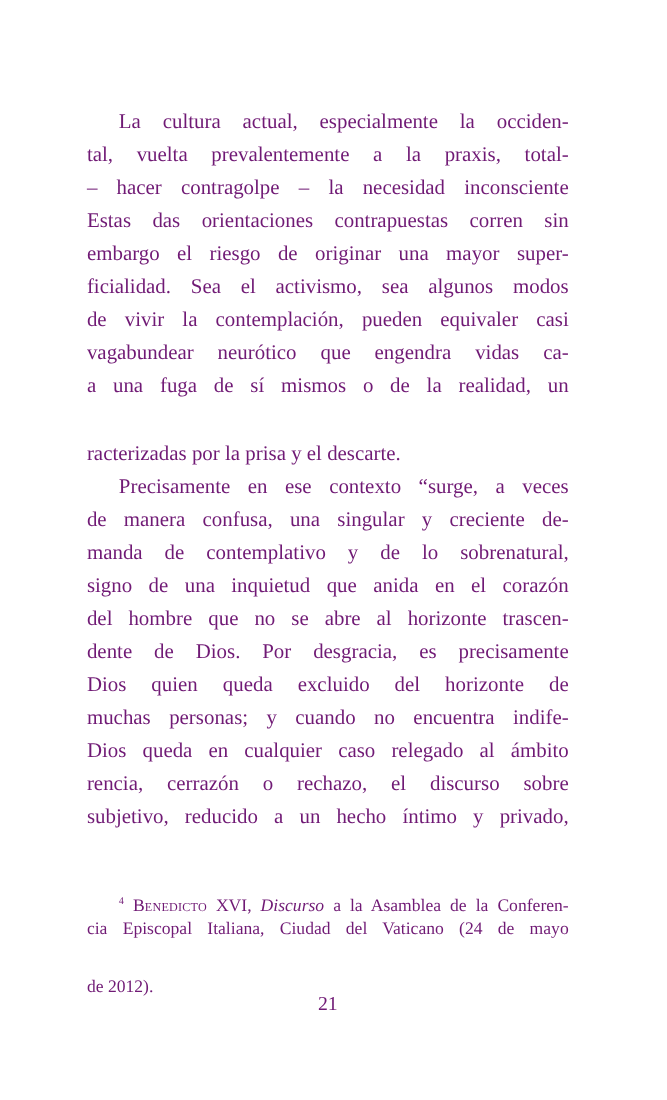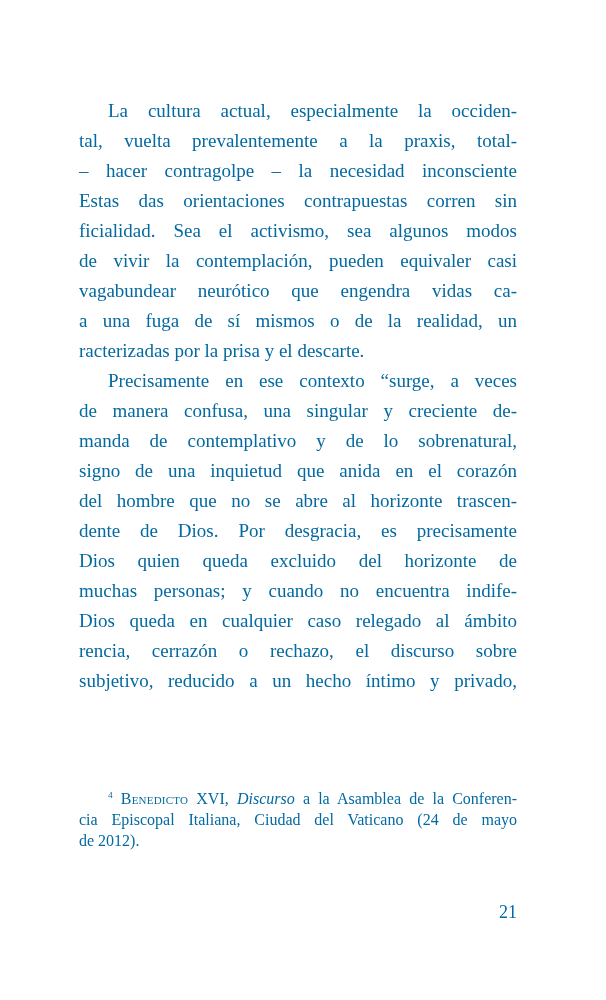--- a/index.html
+++ b/index.html
@@ -2,76 +2,77 @@
 <html><head>
 <meta charset="utf-8">
 <style>
   html, body { margin: 0; padding: 0; background: #ffffff; }
   .page {
     position: relative;
     width: 606px;
     height: 1000px;
     background: #ffffff;
     font-family: "Liberation Serif", "DejaVu Serif", serif;
-    color: #0369a1;
+    color: #701a75;
     overflow: hidden;
   }
   .main-text {
     position: absolute;
     left: 79px;
     top: 96px;
     width: 438px;
     font-size: 19px;
     line-height: 30px;
   }
   .line {
     text-align: justify;
     text-align-last: justify;
     -moz-text-align-last: justify;
     white-space: normal;
   }
-  .line.flush { text-align-last: left; -moz-text-align-last: left; }
+  .line.flush { text-align-last: left; margin-top: 32px; -moz-text-align-last: left; }
   .line.indent { text-indent: 29px; }
   .footnote {
     position: absolute;
     left: 79px;
-    top: 788px;
+    top: 813px;
     width: 438px;
     font-size: 16px;
     line-height: 21px;
   }
   sup.fnref {
     font-size: 0.58em;
     line-height: 0;
     vertical-align: super;
   }
   .sc { font-variant: small-caps; letter-spacing: 0.2px; }
   .it { font-style: italic; }
   .folio {
     position: absolute;
     left: 79px;
     top: 901px;
     width: 438px;
-    text-align: right;
+    text-align: center;
     font-size: 18px;
     line-height: 22px;
   }
 </style>
 </head>
 <body>
 
 <div class="page">
 
   <div class="main-text">
 
     <div>
       <div class="line indent">La cultura actual, especialmente la occiden-</div>
       <div class="line">tal, vuelta prevalentemente a la praxis, total-</div>
       <div class="line">– hacer contragolpe – la necesidad inconsciente</div>
       <div class="line">Estas das orientaciones contrapuestas corren sin</div>
+      <div class="line">embargo el riesgo de originar una mayor super-</div>
       <div class="line">ficialidad. Sea el activismo, sea algunos modos</div>
       <div class="line">de vivir la contemplación, pueden equivaler casi</div>
       <div class="line">vagabundear neurótico que engendra vidas ca-</div>
       <div class="line">a una fuga de sí mismos o de la realidad, un</div>
       <div class="line flush">racterizadas por la prisa y el descarte.</div>
     </div>
 
     <div>
       <div class="line indent">Precisamente en ese contexto “surge, a veces</div>
       <div class="line">de manera confusa, una singular y creciente de-</div>

